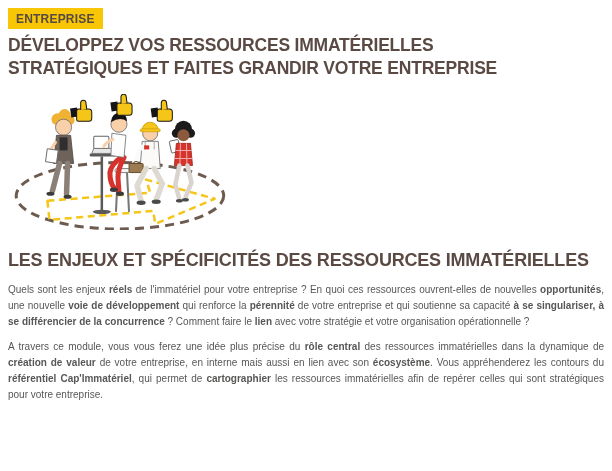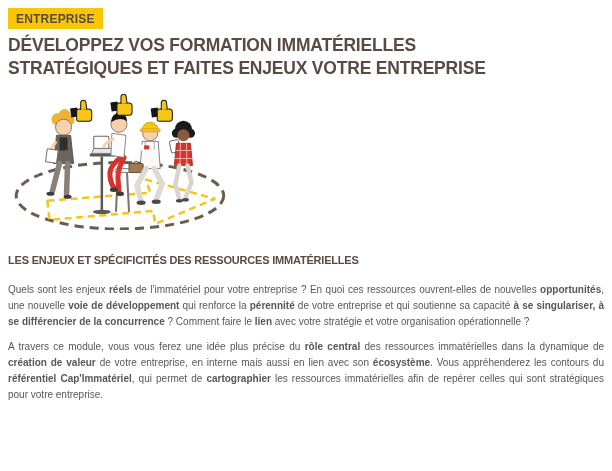--- a/index.html
+++ b/index.html
@@ -33,21 +33,21 @@
     font-weight:bold;
     letter-spacing:-0.2px;
   }
   h1.page-title span{display:block;}
   .hero{
     margin:14px 0 0 5px;
     width:224px;height:136px;
   }
   h2.section-heading{
     color:var(--title-color,#5A4A43);
-    font-size:11px;
+    font-size:18px;
     line-height:20px;
     font-weight:bold;
     letter-spacing:-0.2px;
     margin:16px 0 12px 0;
   }
   p.body-para{
     font-size:10px;
     line-height:16px;
     text-align:justify;
     margin-bottom:9px;
@@ -56,22 +56,22 @@
   .thumb-fill{fill:var(--thumb-yellow,#F5C518);}
 </style>
 </head>
 <body>
 
 
 
 <div class="badge">ENTREPRISE</div>
 
 <h1 class="page-title">
-  <span>DÉVELOPPEZ VOS FORMATION IMMATÉRIELLES</span>
-  <span>STRATÉGIQUES ET FAITES ENJEUX VOTRE ENTREPRISE</span>
+  <span>DÉVELOPPEZ VOS RESSOURCES IMMATÉRIELLES</span>
+  <span>STRATÉGIQUES ET FAITES GRANDIR VOTRE ENTREPRISE</span>
 </h1>
 
 <svg class="hero" viewBox="0 0 222 135" aria-hidden="true">
 
   <ellipse cx="106" cy="101" rx="103" ry="33" fill="none" stroke="#6D5B4F" stroke-width="3" stroke-dasharray="9 6"></ellipse>
 
   <path d="M34,106 L136,98 L132,85 L200,104 L141,129 L139,116 L36,125 Z" fill="none" stroke="#F5C518" stroke-width="2.5" stroke-dasharray="7 4.5" stroke-linejoin="round"></path>
 
   <g>
     <line x1="88" y1="62" x2="88" y2="116" stroke="#5a5a5a" stroke-width="2.5"></line>

